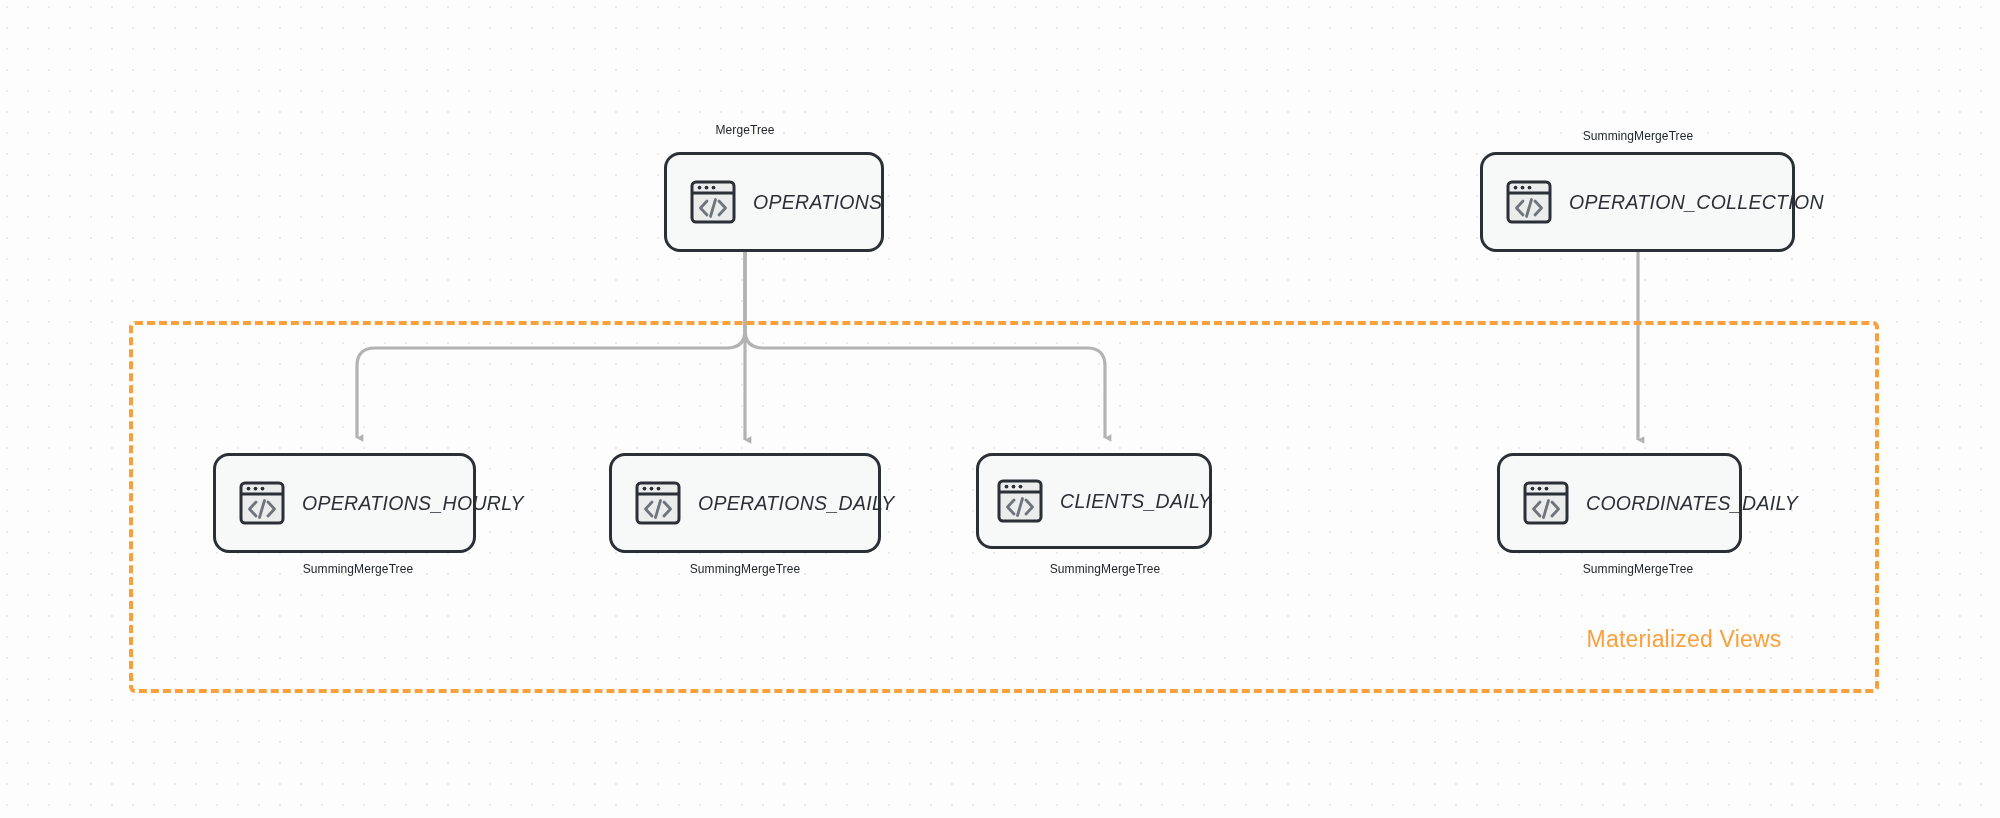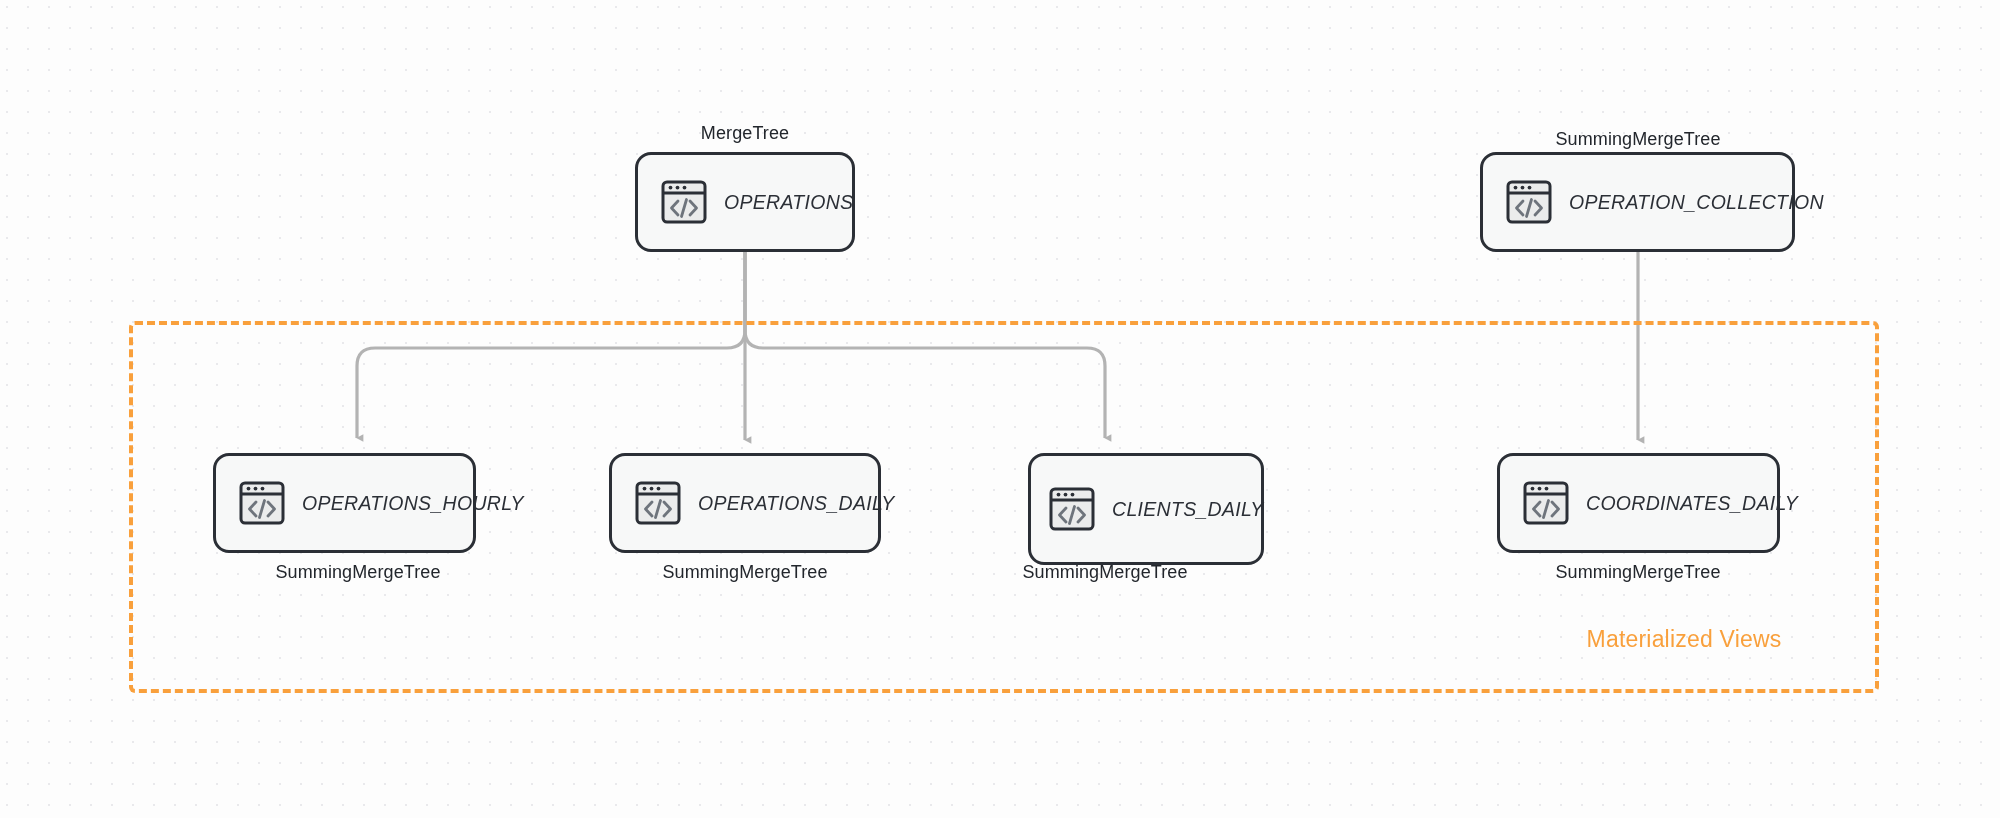--- a/index.html
+++ b/index.html
@@ -66,21 +66,21 @@
     font-style: italic;
     font-size: 19.5px;
     color: #2b2f36;
     letter-spacing: .3px;
     white-space: nowrap;
   }
 
   
   .engine-label {
     position: absolute;
-    font-size: 18px;
+    font-size: 12px;
     color: #22262c;
     white-space: nowrap;
     text-align: right;
     letter-spacing: .1px;
   }
 </style>
 </head>
 <body>
 
 <div id="canvas">
@@ -109,21 +109,21 @@
   <div class="engine-label" style="left:1638px; top:129px; transform:translateX(-50%);">SummingMergeTree</div>
 
   <div class="engine-label" style="left:358px; top:562px; transform:translateX(-50%);">SummingMergeTree</div>
 
   <div class="engine-label" style="left:745px; top:562px; transform:translateX(-50%);">SummingMergeTree</div>
 
   <div class="engine-label" style="left:1105px; top:562px; transform:translateX(-50%);">SummingMergeTree</div>
 
   <div class="engine-label" style="left:1638px; top:562px; transform:translateX(-50%);">SummingMergeTree</div>
 
-  <div class="node" style="left:635px; top:152px; width:220px; height:100px;">
+  <div class="node" style="left:664px; top:152px; width:220px; height:100px;">
     <span class="node-icon">
       <svg viewBox="0 0 48 48" xmlns="http://www.w3.org/2000/svg">
         <rect x="3" y="4" width="42" height="40" rx="4" fill="#ebecec" stroke="#2b2f36" stroke-width="3"></rect>
         <path d="M3 15 H45" stroke="#2b2f36" stroke-width="3"></path>
         <circle cx="10.5" cy="9.6" r="1.9" fill="#2b2f36"></circle>
         <circle cx="17.5" cy="9.6" r="1.9" fill="#2b2f36"></circle>
         <circle cx="24.5" cy="9.6" r="1.9" fill="#2b2f36"></circle>
         <path d="M18 23 L11.5 30 L18 37" fill="none" stroke="#6e747c" stroke-width="2.8" stroke-linecap="round" stroke-linejoin="round"></path>
         <path d="M30 23 L36.5 30 L30 37" fill="none" stroke="#6e747c" stroke-width="2.8" stroke-linecap="round" stroke-linejoin="round"></path>
         <path d="M26.5 21.5 L21.5 38.5" fill="none" stroke="#6e747c" stroke-width="2.8" stroke-linecap="round"></path>
@@ -173,37 +173,37 @@
         <circle cx="17.5" cy="9.6" r="1.9" fill="#2b2f36"></circle>
         <circle cx="24.5" cy="9.6" r="1.9" fill="#2b2f36"></circle>
         <path d="M18 23 L11.5 30 L18 37" fill="none" stroke="#6e747c" stroke-width="2.8" stroke-linecap="round" stroke-linejoin="round"></path>
         <path d="M30 23 L36.5 30 L30 37" fill="none" stroke="#6e747c" stroke-width="2.8" stroke-linecap="round" stroke-linejoin="round"></path>
         <path d="M26.5 21.5 L21.5 38.5" fill="none" stroke="#6e747c" stroke-width="2.8" stroke-linecap="round"></path>
       </svg>
     </span>
     <span class="node-title">OPERATIONS_DAILY</span>
   </div>
 
-  <div class="node" style="left:1028px; top:453px; width:236px; height:112px;padding-left:17px;">
+  <div class="node" style="left:976px; top:453px; width:236px; height:96px;padding-left:17px;">
     <span class="node-icon">
       <svg viewBox="0 0 48 48" xmlns="http://www.w3.org/2000/svg">
         <rect x="3" y="4" width="42" height="40" rx="4" fill="#ebecec" stroke="#2b2f36" stroke-width="3"></rect>
         <path d="M3 15 H45" stroke="#2b2f36" stroke-width="3"></path>
         <circle cx="10.5" cy="9.6" r="1.9" fill="#2b2f36"></circle>
         <circle cx="17.5" cy="9.6" r="1.9" fill="#2b2f36"></circle>
         <circle cx="24.5" cy="9.6" r="1.9" fill="#2b2f36"></circle>
         <path d="M18 23 L11.5 30 L18 37" fill="none" stroke="#6e747c" stroke-width="2.8" stroke-linecap="round" stroke-linejoin="round"></path>
         <path d="M30 23 L36.5 30 L30 37" fill="none" stroke="#6e747c" stroke-width="2.8" stroke-linecap="round" stroke-linejoin="round"></path>
         <path d="M26.5 21.5 L21.5 38.5" fill="none" stroke="#6e747c" stroke-width="2.8" stroke-linecap="round"></path>
       </svg>
     </span>
     <span class="node-title">CLIENTS_DAILY</span>
   </div>
 
-  <div class="node" style="left:1497px; top:453px; width:283px; height:100px;">
+  <div class="node" style="left:1497px; top:453px; width:245px; height:100px;">
     <span class="node-icon">
       <svg viewBox="0 0 48 48" xmlns="http://www.w3.org/2000/svg">
         <rect x="3" y="4" width="42" height="40" rx="4" fill="#ebecec" stroke="#2b2f36" stroke-width="3"></rect>
         <path d="M3 15 H45" stroke="#2b2f36" stroke-width="3"></path>
         <circle cx="10.5" cy="9.6" r="1.9" fill="#2b2f36"></circle>
         <circle cx="17.5" cy="9.6" r="1.9" fill="#2b2f36"></circle>
         <circle cx="24.5" cy="9.6" r="1.9" fill="#2b2f36"></circle>
         <path d="M18 23 L11.5 30 L18 37" fill="none" stroke="#6e747c" stroke-width="2.8" stroke-linecap="round" stroke-linejoin="round"></path>
         <path d="M30 23 L36.5 30 L30 37" fill="none" stroke="#6e747c" stroke-width="2.8" stroke-linecap="round" stroke-linejoin="round"></path>
         <path d="M26.5 21.5 L21.5 38.5" fill="none" stroke="#6e747c" stroke-width="2.8" stroke-linecap="round"></path>

